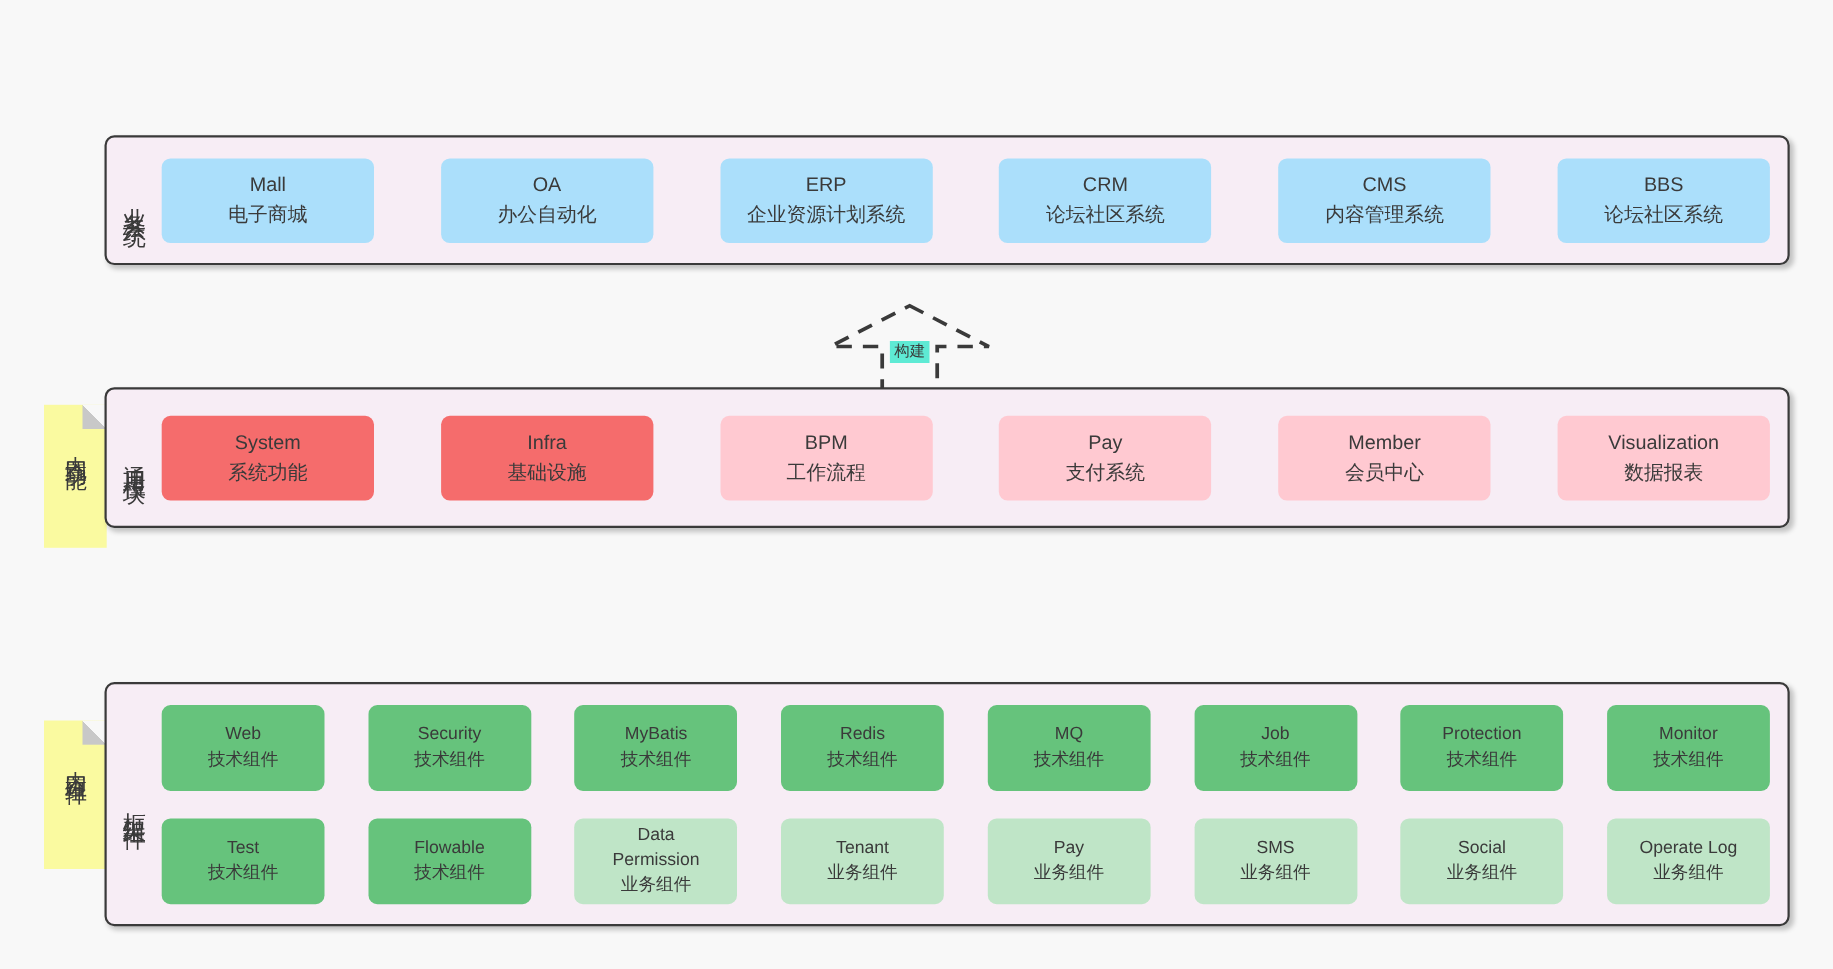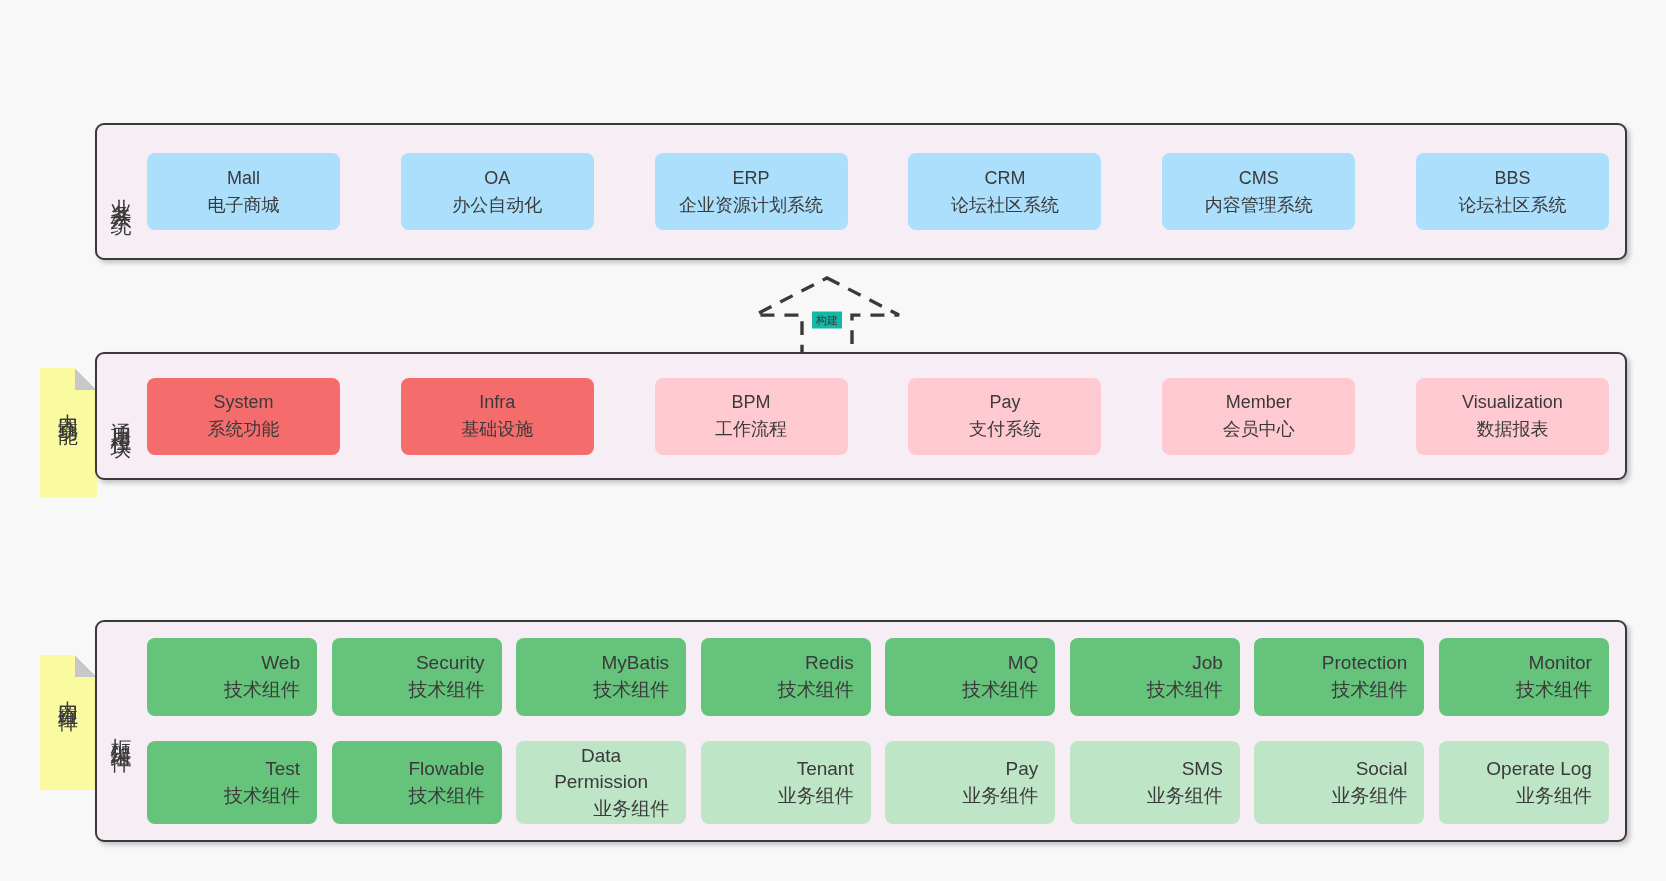--- a/index.html
+++ b/index.html
@@ -20,21 +20,21 @@
   
   .panel{
     position:absolute;left:95px;width:1532px;
     background:var(--panel-bg);
     border:2px solid var(--panel-border);
     border-radius:9px;
     box-shadow:3px 3px 5px rgba(0,0,0,.22);
     display:flex;
     z-index:2;
   }
-  #panel-business{top:123px;height:137px;}
+  #panel-business{top:123px;height:118px;}
   #panel-modules{top:352px;height:128px;}
   #panel-components{top:620px;height:222px;}
 
   .panel-label{
     align-self:center;
     writing-mode:vertical-lr;text-orientation:upright;
     font-size:21px;letter-spacing:5px;line-height:1;
     padding:0 0 0 14px;width:48px;text-align:center;
     color:var(--text);white-space:nowrap;
   }
@@ -46,40 +46,40 @@
   .boxrow{display:flex;justify-content:space-between;}
 
   
   .box{
     border-radius:8px;
     display:flex;flex-direction:column;align-items:center;justify-content:center;
     text-align:center;color:var(--text);
     padding:2px 17px;
   }
   #panel-business .box,#panel-modules .box{width:193px;min-height:77px;font-size:18px;line-height:1.5;}
-  #panel-components .box{width:170px;min-height:78px;font-size:19px;line-height:1.4;align-items:flex-end;}
+  #panel-components .box{width:148px;min-height:78px;font-size:16px;line-height:1.4;}
   .box.blue{background:var(--blue);}
   .box.red{background:var(--red);}
   .box.pink{background:var(--pink);}
   .box.green-dark{background:var(--green-dark);}
   .box.green-light{background:var(--green-light);}
 
   
   .arrow{position:absolute;z-index:1;}
   #arrow-build{left:752px;top:275px;width:150px;height:83px;}
   #arrow-implement{left:767px;top:519px;width:150px;height:87px;}
   .arrow svg{display:block;width:100%;height:100%;}
   .arrow polygon{
     fill:none;stroke:var(--panel-border);stroke-width:3.4;
     stroke-dasharray:14 10;
   }
   .arrow-label{
     position:absolute;left:50%;top:54%;transform:translate(-50%,-50%);
-    background:#14b8a6;padding:1px 4px;
-    font-size:11px;color:var(--text);white-space:nowrap;
+    background:#5eead4;padding:1px 4px;
+    font-size:14px;color:var(--text);white-space:nowrap;
   }
 
   
   .note{
     position:absolute;left:40px;width:57px;
     background:var(--note-yellow);
     z-index:1;
     display:flex;justify-content:center;
     padding-top:30px;
   }

